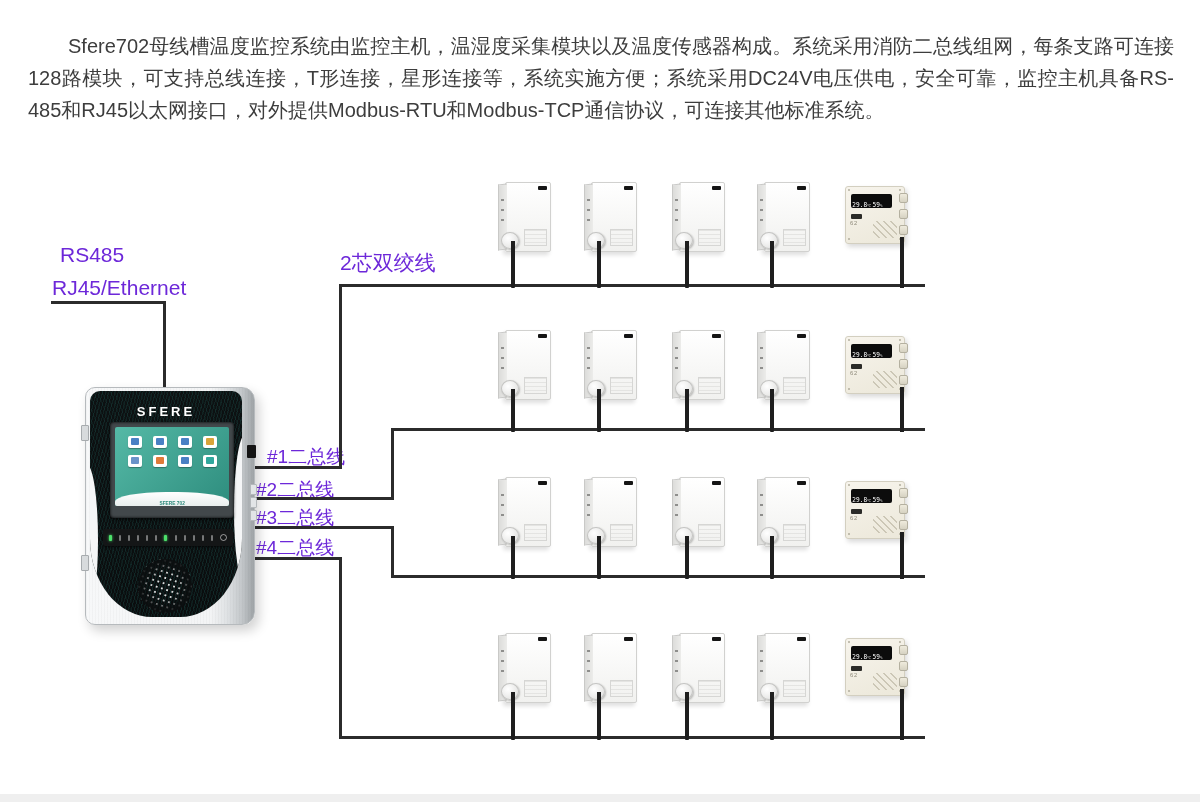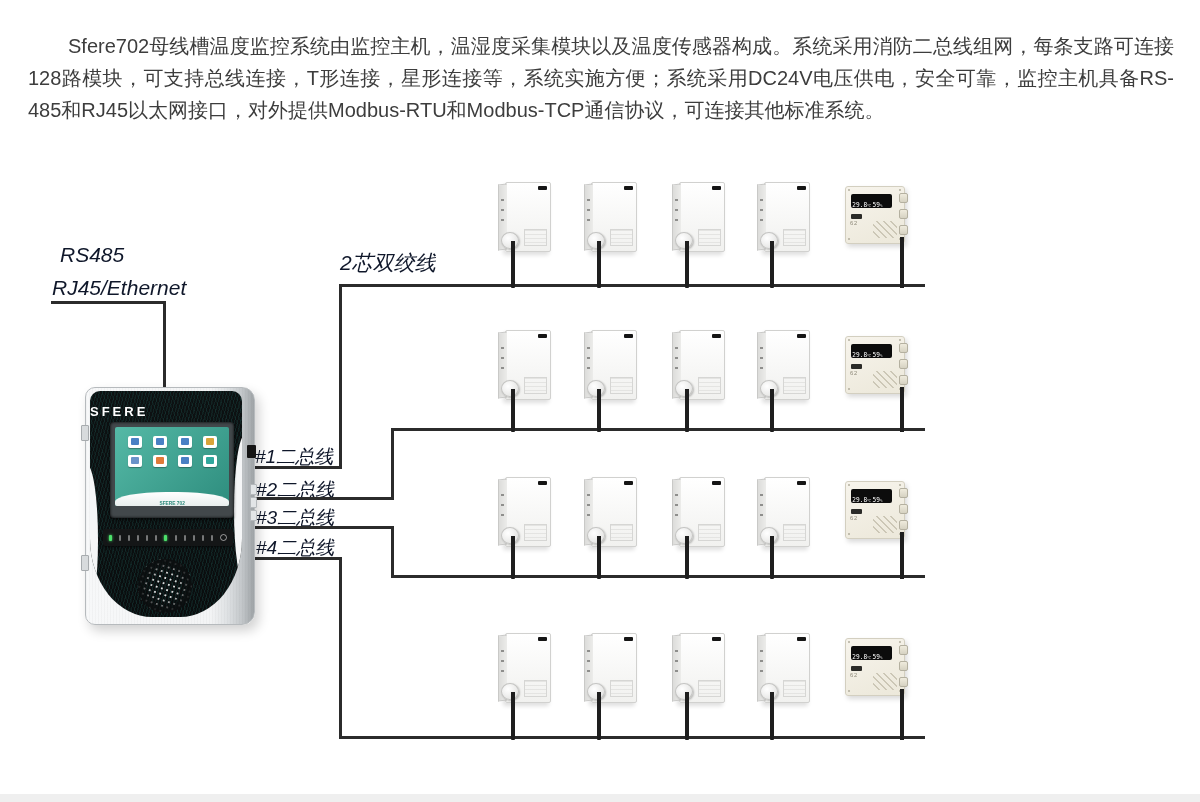--- a/index.html
+++ b/index.html
@@ -3,21 +3,21 @@
 <meta charset="utf-8">
 <style>
   html,body{margin:0;padding:0;background:#fff;}
   .page{position:relative;width:1200px;height:802px;overflow:hidden;background:#fff;
         font-family:"Liberation Sans","DejaVu Sans",sans-serif;color:#3b3b3b;}
   .intro{position:absolute;left:28px;top:30px;width:1146px;margin:0;
          font-size:20px;line-height:32px;text-align:justify;text-indent:2em;color:#3d3d3d;}
   
   .ln{position:absolute;background:#2b2b2b;}
   
-  .lbl{position:absolute;color:#0f172a;white-space:nowrap;font-style:italic;}
+  .lbl{position:absolute;color:#6d28d9;white-space:nowrap;}
   .lbl.big{font-size:21px;}
   .lbl.bus{font-size:19px;}
   
   .module{position:absolute;width:44px;height:68px;background:linear-gradient(180deg,#ffffff,#f1f1ef);
           border:1px solid #d1d1cf;border-radius:2px;box-shadow:-2px 3px 4px rgba(0,0,0,.13);}
   .module::before{content:"";position:absolute;left:-8px;top:1px;width:8px;height:64px;
           background:linear-gradient(90deg,#dcdcda,#ececea);border:1px solid #c9c9c7;border-right:none;
           transform:skewY(-7deg);}
   .module::after{content:"";position:absolute;left:-5px;top:16px;width:3px;height:28px;
           background:repeating-linear-gradient(180deg,#8f8f8d 0 2px,transparent 2px 10px);}
@@ -56,21 +56,21 @@
          box-shadow:4px 6px 12px rgba(0,0,0,.18);}
   .mbody::after{content:"";position:absolute;inset:0;border-radius:inherit;
          background:repeating-linear-gradient(90deg,rgba(0,0,0,.025) 0 1px,transparent 1px 3px);}
   .mpanel{position:absolute;left:5px;top:4px;width:152px;height:226px;overflow:hidden;
          border-radius:10px 10px 62px 62px / 10px 10px 78px 78px;
          background:repeating-linear-gradient(105deg,rgba(44,150,140,.14) 0 1px,transparent 1px 3px),
                     repeating-linear-gradient(70deg,rgba(44,150,140,.08) 0 1px,transparent 1px 4px),
                     linear-gradient(180deg,#0d1112,#0a0d0e);}
   .cutin{position:absolute;width:22px;height:150px;background:#f5f6f7;border-radius:50%;}
   .cutL{left:-14px;top:74px;}  .cutR{right:-14px;top:44px;}
-  .brand{position:absolute;left:0;top:13px;width:152px;color:#fff;
+  .brand{position:absolute;left:0;top:13px;width:152px;text-align:center;color:#fff;
          font-size:13px;font-weight:bold;letter-spacing:3px;}
   .bezel{position:absolute;left:25px;top:35px;width:124px;height:96px;background:#42484b;
          border-radius:4px;box-shadow:inset 0 0 3px #000, 0 2px 3px rgba(0,0,0,.5);}
   .scr{position:absolute;left:5px;top:5px;width:114px;height:79px;border-radius:2px;overflow:hidden;
          background:linear-gradient(135deg,#55b9a6,#2e8d7e);}
   .icons{display:grid;grid-template-columns:repeat(4,14px);gap:7px 11px;justify-content:center;margin-top:9px;}
   .tile{width:14px;height:12px;background:#fff;border-radius:2px;position:relative;
         box-shadow:0 1px 1px rgba(0,0,0,.3);}
   .tile i{position:absolute;left:3px;right:3px;top:2px;bottom:3px;border-radius:1px;}
   .c1 i,.c2 i,.c3 i,.c7 i{background:#4a80c4}.c4 i{background:#d9a43a}
@@ -99,21 +99,21 @@
 </head>
 <body>
 
 <div class="page">
 
   <p class="intro">Sfere702母线槽温度监控系统由监控主机，温湿度采集模块以及温度传感器构成。系统采用消防二总线组网，每条支路可连接128路模块，可支持总线连接，T形连接，星形连接等，系统实施方便；系统采用DC24V电压供电，安全可靠，监控主机具备RS-485和RJ45以太网接口，对外提供Modbus-RTU和Modbus-TCP通信协议，可连接其他标准系统。</p>
 
   <div class="lbl big" style="left:60px;top:243px">RS485</div>
   <div class="lbl big" style="left:52px;top:276px">RJ45/Ethernet</div>
   <div class="lbl big" style="left:340px;top:249px">2芯双绞线</div>
-  <div class="lbl bus" style="left:255px;top:444px">#1二总线</div>
+  <div class="lbl bus" style="left:267px;top:444px">#1二总线</div>
   <div class="lbl bus" style="left:256px;top:477px">#2二总线</div>
   <div class="lbl bus" style="left:256px;top:505px">#3二总线</div>
   <div class="lbl bus" style="left:256px;top:535px">#4二总线</div>
 
   <div class="ln" style="left:51px;top:301px;width:115px;height:3px"></div>
   <div class="ln" style="left:163px;top:301px;width:3px;height:90px"></div>
 
   <div class="ln" style="left:252px;top:466px;width:90px;height:3px"></div>
   <div class="ln" style="left:252px;top:497px;width:142px;height:3px"></div>
   <div class="ln" style="left:252px;top:526px;width:142px;height:3px"></div>

